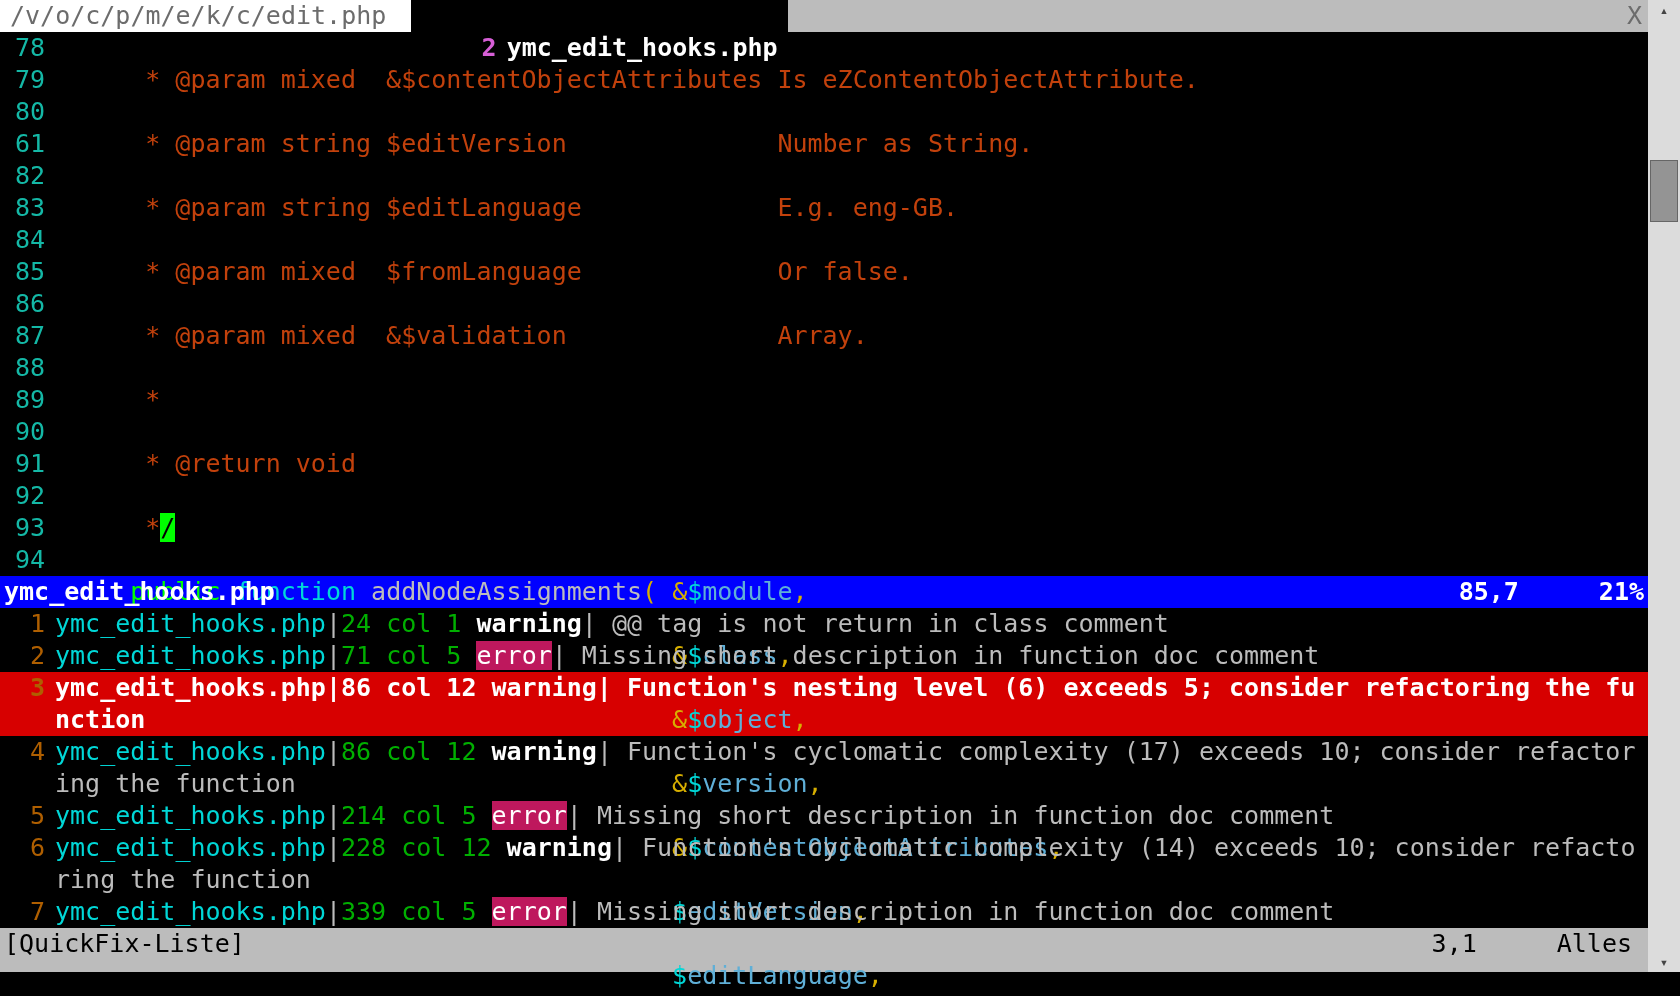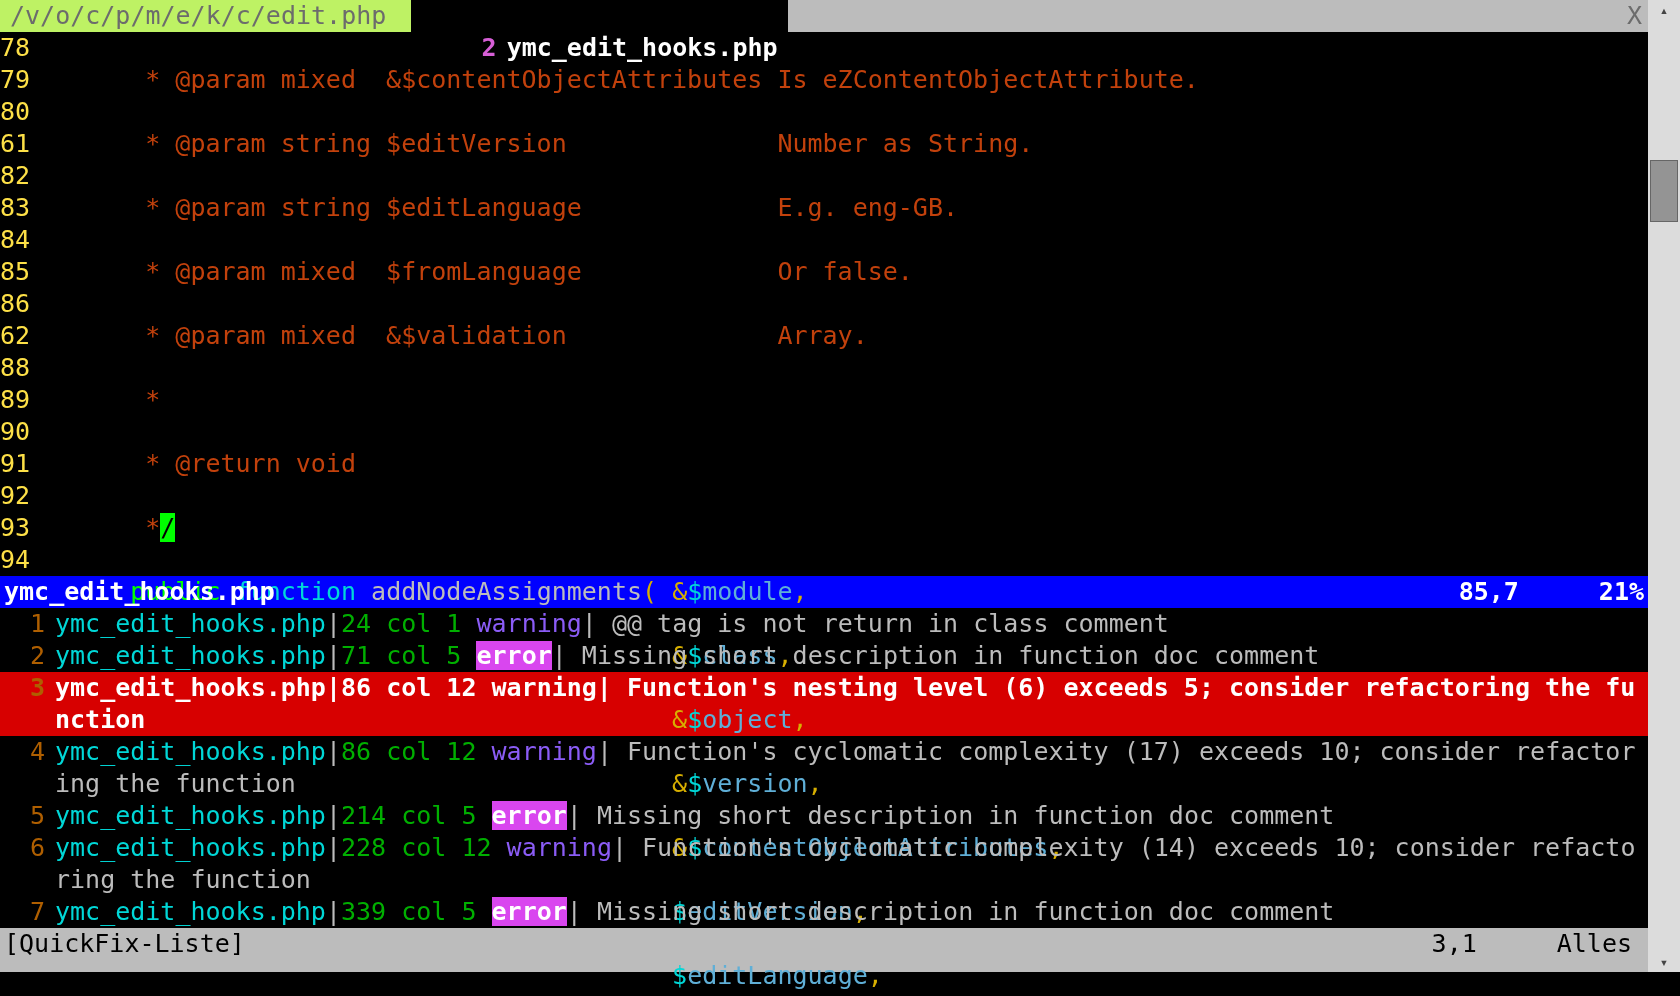--- a/index.html
+++ b/index.html
@@ -1,46 +1,46 @@
 <!DOCTYPE html>
 <html><head>
 <meta charset="utf-8">
 <style>
   html,body{margin:0;padding:0;background:#000;width:1680px;height:996px;overflow:hidden;font-family:"DejaVu Sans Mono","Courier New",monospace;font-size:25px;line-height:32px}
   .tabbar{display:flex;height:32px;background:#000}
   .tab{padding:0 10px;white-space:pre}
-  .tab-inactive{background:#bef264;color:#6c6c6c}
+  .tab-inactive{background:#ffffff;color:#6c6c6c}
   .tab-active{color:#fff}
   .tab-num{color:#d75fd7;font-weight:bold;margin-right:10px}
   .tab-spacer{flex:1;background:#bcbcbc}
   .tab-close{background:#bcbcbc;color:#6c6c6c;padding:0 6px}
   .editor{display:flex;height:544px;background:#000}
-  .gutter{width:60px;text-align:left;color:#fde047;padding-right:10px}
+  .gutter{width:60px;text-align:center;color:#14b8a6;padding-right:10px}
   .code{flex:1;color:#bcbcbc;white-space:pre}
   .c-comment{color:#c2410c}
   .c-keyword{color:#00ff00}
   .c-keyword2{color:#00d7d7}
   .c-punct{color:#d7af00}
   .c-var{color:#00d7d7}
   .c-varname{color:#5fafd7}
   .c-ident{color:#bcbcbc}
   .cursor{background:#00ff00;color:#000}
   .status{display:flex;background:#0000ff;color:#fff;font-weight:bold;height:32px}
   .status .fname{flex:0 0 auto;padding-left:4px}
   .status .spacer{flex:1}
   .status .pos{padding-right:80px}
   .status .pct{padding-right:4px}
   .qf{background:#000;color:#bcbcbc;height:320px;overflow:hidden}
   .qf-row{display:flex}
   .qf-num{width:45px;text-align:right;color:#af5f00;padding-right:10px}
   .qf-body{flex:1;white-space:pre-wrap;word-break:break-all}
   .qf-file{color:#00d7d7}
   .qf-loc{color:#00af00}
-  .qf-sev-warn{color:#8b5cf6;font-weight:normal}
-  .qf-sev-err{background:#d946ef;color:#fff;font-weight:bold}
+  .qf-sev-warn{color:#ffffff;font-weight:bold}
+  .qf-sev-err{background:#be185d;color:#fff;font-weight:normal}
   .qf-sel{background:#d70000;color:#fff;font-weight:bold}
   .status2{display:flex;background:#bcbcbc;color:#000;height:44px}
   .status2 .fname{flex:0 0 auto;padding-left:4px}
   .status2 .spacer{flex:1}
   .status2 .pos{padding-right:80px}
   .status2 .pct{padding-right:16px}
   .main{display:flex}
   .content{width:1648px}
   .scroll{width:32px;display:flex;flex-direction:column;background:#dcdcdc}
   .scroll-arrow{height:20px;background:#dcdcdc;color:#444;text-align:center;font-size:14px;line-height:20px}
@@ -66,21 +66,21 @@
   <div class="gutter">
     <div>78</div>
     <div>79</div>
     <div>80</div>
     <div>61</div>
     <div>82</div>
     <div>83</div>
     <div>84</div>
     <div>85</div>
     <div>86</div>
-    <div>62</div>
+    <div>87</div>
     <div>88</div>
     <div>89</div>
     <div>90</div>
     <div>91</div>
     <div>92</div>
     <div>93</div>
     <div>94</div>
   </div>
   <div class="code">
 <div><span class="c-comment">     * @param mixed  &amp;$contentObjectAttributes Is eZContentObjectAttribute.</span></div>

